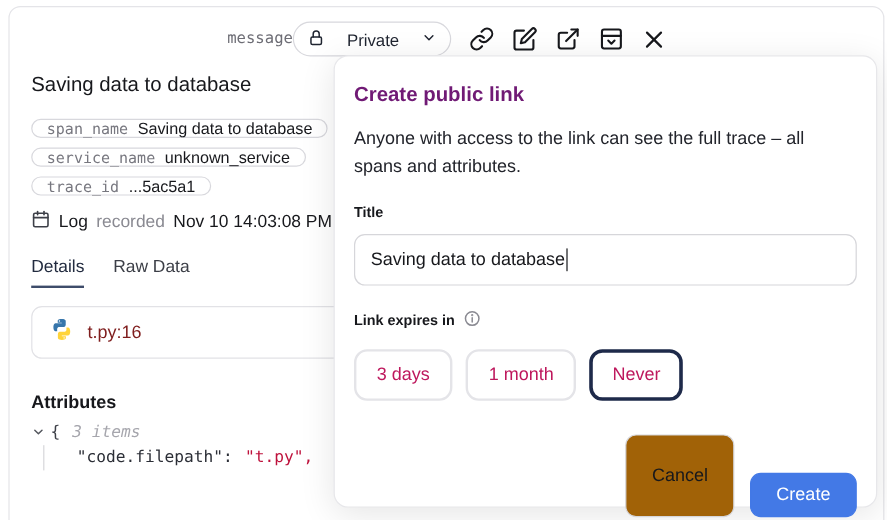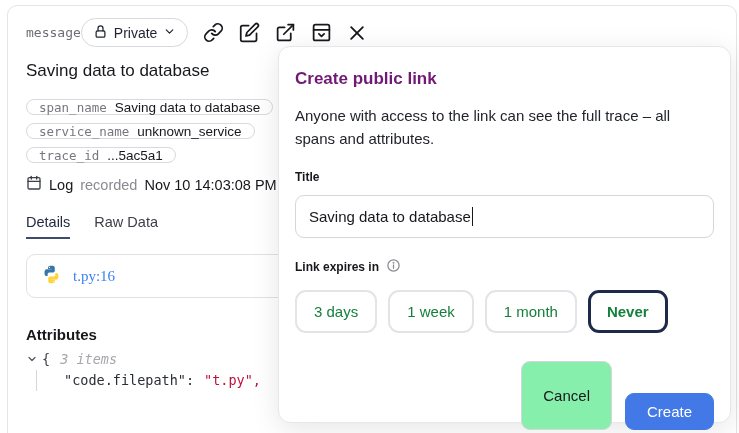--- a/index.html
+++ b/index.html
@@ -4,24 +4,24 @@
 <style>
   * { margin:0; padding:0; box-sizing:border-box; }
   html,body { width:739px; height:433px; overflow:hidden; background:#fff;
     font-family:"Liberation Sans", sans-serif; color:#1f2430; }
 
   
   .panel { position:absolute; left:7px; top:5px; width:730px; height:440px;
     background:#fff; border:1px solid #e4e4e8; border-radius:10px; }
   .panel-inner { padding:12px 18px; }
 
-  .header-row { display:flex; align-items:center; justify-content:flex-start; }
+  .header-row { display:flex; align-items:center; justify-content:center; }
   .eyebrow { font-family:"DejaVu Sans Mono", monospace; font-size:13px; color:#6d6d75; }
   .actions { display:flex; align-items:center; gap:15px; }
-  .privacy-btn { display:flex; align-items:center; gap:6px; height:29px; padding:0 11px;
+  .privacy-btn { display:flex; align-items:center; gap:18px; height:29px; padding:0 11px;
     background:#fff; border:1px solid #d8d8dd; border-radius:15px; font-size:14px;
     color:#1f2430; cursor:pointer; font-family:inherit; }
   .icon-btn { background:none; border:none; padding:0; cursor:pointer; display:flex; align-items:center; }
   .icon-btn svg { display:block; }
 
   .page-title { font-size:17px; font-weight:500; color:#17181c; margin-top:14px; }
 
   .badges { margin-top:18px; }
   .badge-row { display:flex; gap:8px; margin-bottom:8px; }
   .badge { display:inline-flex; align-items:center; gap:8px; height:16px; padding:0 12px;
@@ -32,21 +32,21 @@
   .recorded { display:flex; align-items:center; gap:7px; margin-top:12px; font-size:14.5px; }
   .recorded .dim { color:#8a8a92; }
   .recorded .strong { color:#17181c; }
 
   .tabs { display:flex; gap:24px; margin-top:20px; }
   .tab { font-size:14.5px; color:#3c3f47; padding-bottom:7px; cursor:pointer; }
   .tab.active { color:#222b3f; border-bottom:2px solid #3e4c6a; }
 
   .src-card { margin-top:15px; width:263px; height:44px; display:flex; align-items:center; gap:11px;
     border:1px solid #e2e2e6; border-radius:9px; padding:0 14px; cursor:pointer; background:#fff; }
-  .src-card .loc { font-size:15px; color:#3b82f6;font-family:Liberation Serif, serif; }
+  .src-card .loc { font-size:15px; color:#7f1d1d; }
 
   .attrs-heading { margin-top:28px; font-size:15px; font-weight:700; color:#17181c; }
   .json { font-family:"DejaVu Sans Mono", monospace; font-size:13.5px; margin-top:8px; }
   .json-root { display:flex; align-items:center; gap:4px; color:#3c3f47; }
   .json-caret { cursor:pointer; display:flex; align-items:center; color:#55585f; }
   .json-count { color:#a6a6ad; font-style:italic; margin-left:6px; }
   .json-children { border-left:1px solid #d6d6da; margin-left:10px; margin-top:3px; padding-left:27px; line-height:21px; }
   .jkey { color:#2b2e36; }
   .jcolon { color:#2b2e36; }
   .jval { color:#be123c; margin-left:10px; }
@@ -57,26 +57,26 @@
     box-shadow:0 6px 28px rgba(0,0,0,.10); padding:20px 16px 20px 16px; }
   .dialog h2 { font-size:17px; font-weight:700; color:#701a75; margin:2px 0 16px; }
   .dialog .desc { font-size:15px; line-height:1.5; color:#23252c; margin-bottom:20px; }
   .field-label { font-size:12px; font-weight:700; color:#17181c; margin-bottom:11px; }
   .title-input { width:100%; height:43px; border:1px solid #d6d6da; border-radius:9px;
     display:flex; align-items:center; padding:0 13px; font-size:15px; color:#17181c;
     margin-bottom:20px; cursor:text; }
   .caret-bar { display:inline-block; width:1.5px; height:19px; background:#17181c; margin-left:1px; }
   .expires-row { display:flex; align-items:center; gap:7px; margin-bottom:13px; }
   .pills { display:flex; gap:11px; margin-bottom:28px; }
-  .pill { font-family:inherit; font-size:15px; color:#15803d; background:#fff; cursor:pointer;
+  .pill { font-family:inherit; font-size:15px; color:#be185d; background:#fff; cursor:pointer;
     border:2px solid #e4e4e8; border-radius:11px; padding:7px 17px; }
-  .pill.selected { border:3px solid #1e2a4a; padding:10px 16px; font-weight:700; }
+  .pill.selected { border:3px solid #1e2a4a; padding:10px 16px; font-weight:400; }
   .dialog-footer { display:flex; justify-content:flex-end; gap:13px; }
   .btn { font-family:inherit; font-size:15px; border-radius:9px; padding:9px 21px; cursor:pointer; }
-  .btn-cancel { background:#86efac; color:#17181c; border:1px solid #d6d6da; }
+  .btn-cancel { background:#a16207; color:#17181c; border:1px solid #d6d6da; }
   .btn-create { background:#4379e6; color:#fff; border:1px solid #4379e6;margin-top:32px; }
 </style>
 </head>
 <body>
 
 <div class="panel">
   <div class="panel-inner">
 
     <div class="header-row">
       <span class="eyebrow">message</span>
@@ -229,21 +229,20 @@
       <svg width="15" height="15" viewBox="0 0 24 24" fill="none" stroke="#8a8a92" stroke-width="2" stroke-linecap="round">
           <circle cx="12" cy="12" r="9"></circle>
           <line x1="12" y1="11" x2="12" y2="16.5"></line>
           <circle cx="12" cy="7.5" r="0.5" fill="#8a8a92"></circle>
         </svg>
     </span>
   </div>
 
   <div class="pills">
     <button class="pill">3 days</button>
-    <button class="pill">1 week</button>
     <button class="pill">1 month</button>
     <button class="pill selected">Never</button>
   </div>
 
   <div class="dialog-footer">
     <button class="btn btn-cancel">Cancel</button>
     <button class="btn btn-create">Create</button>
   </div>
 </div>
 

